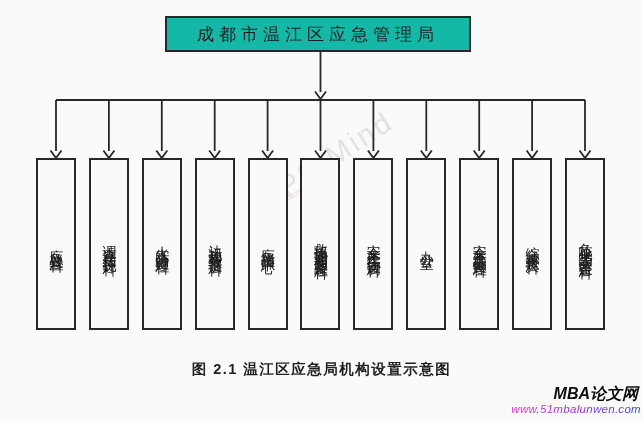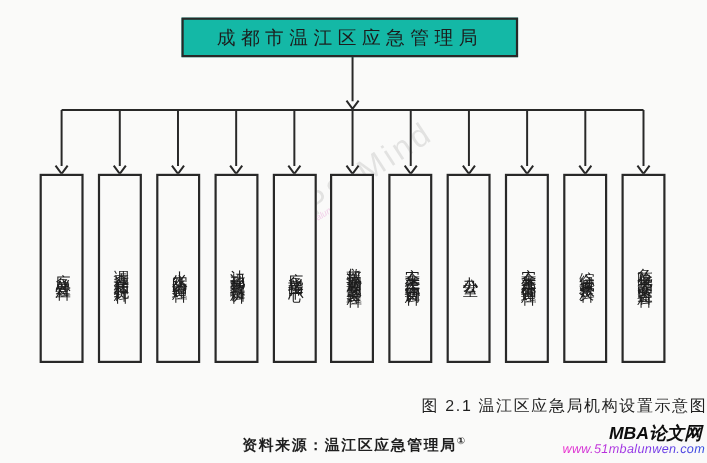--- a/index.html
+++ b/index.html
@@ -20,22 +20,22 @@
   }
   .dept-box{
     width:40px;height:172px;border:2px solid #282828;box-sizing:border-box;
     background:#fafaf9;display:flex;align-items:center;justify-content:center;
   }
   .vtext{
     writing-mode:vertical-rl;text-orientation:upright;
     font-size:14px;line-height:1;letter-spacing:2.5px;color:#1c1c1c;
   }
   .caption{
-    position:absolute;left:0;top:360px;width:643px;text-align:right;
-    font-family:"Liberation Sans","DejaVu Sans",sans-serif;font-weight:normal;
+    position:absolute;left:0;top:360px;width:643px;text-align:center;
+    font-family:"Liberation Sans","DejaVu Sans",sans-serif;font-weight:bold;
     font-size:14.5px;letter-spacing:1.5px;color:#1f1f1f;z-index:3;
   }
   .source{
     position:absolute;left:0;top:396px;width:643px;text-align:center;
     font-family:"Liberation Sans","DejaVu Sans",sans-serif;font-weight:bold;
     font-size:13.5px;letter-spacing:1.5px;color:#1f1f1f;z-index:3;
   }
   .source sup{font-size:9px;letter-spacing:0;}
   .wm-site{
     position:absolute;right:5px;top:384px;text-align:right;
@@ -122,18 +122,17 @@
     <div class="dept-box">
       <span class="vtext">危险化学品安全监管科</span>
     </div>
   </div>
 
   <div class="wm-diag">WPS Mind</div>
   <div class="wm-diag-sub">www.51mbalunwen.com</div>
 
   <div class="caption">图 2.1 温江区应急局机构设置示意图</div>
 
-  <div class="source"><span>资料来源：温江区应急管理局</span><sup>①</sup></div>
 
   <div class="wm-site">MBA论文网</div>
   <div class="wm-url">www.51mbalunwen.com</div>
 
 </div>
 
 </body></html>

